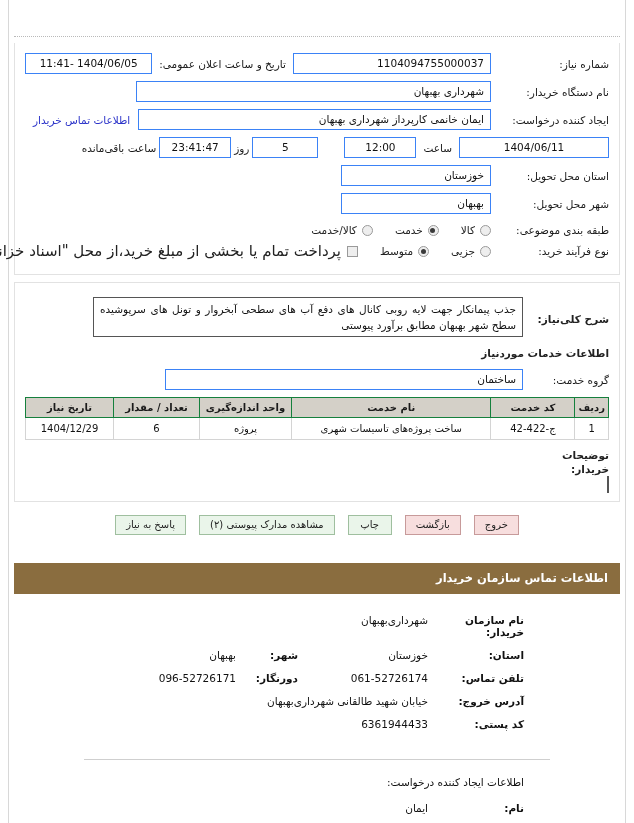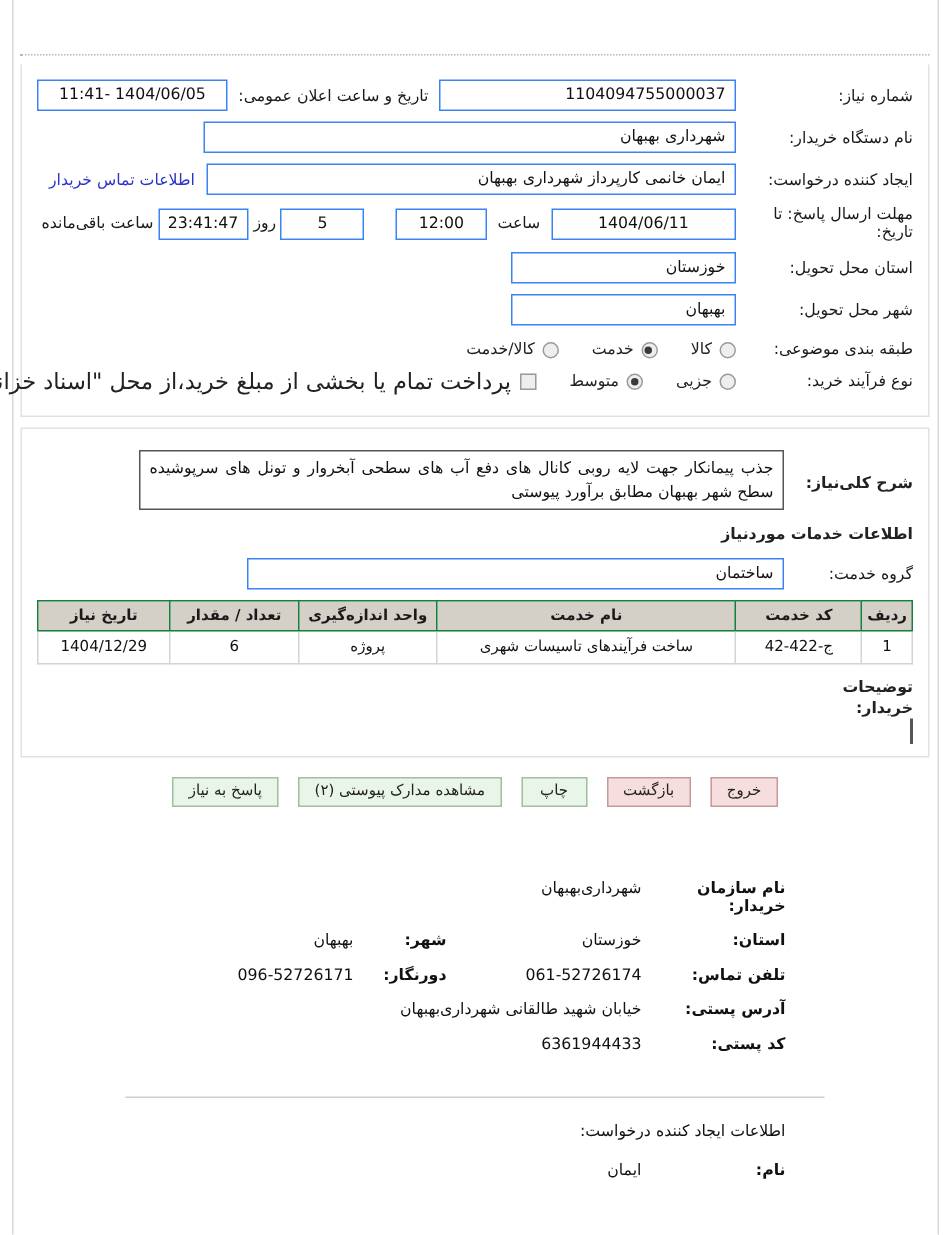--- a/index.html
+++ b/index.html
@@ -311,21 +311,20 @@
       <div class="fld fld-xl">شهرداری بهبهان</div>
     </div>
 
     <div class="frow">
       <div class="lbl lbl-w" style="line-height:12px">ایجاد کننده درخواست:</div>
       <div class="fld fld-xl">ایمان خانمی کارپرداز شهرداری بهبهان</div>
       <a class="link">اطلاعات تماس خریدار</a>
     </div>
 
     <div class="frow">
-      <div class="lbl lbl-w" style="line-height:12px">مهلت ارسال پاسخ: تا تاریخ:</div>
       <div class="fld fld-md" style="text-align:center">1404/06/11</div>
       <div class="inline-lbl">ساعت</div>
       <div class="fld fld-sm" style="text-align:center">12:00</div>
       <div style="width:26px"></div>
       <div class="fld fld-xs" style="text-align:center">5</div>
       <div class="inline-lbl" style="padding:0 3px">روز</div>
       <div class="fld fld-sm" style="text-align:center">23:41:47</div>
       <div class="inline-lbl" style="padding:0 3px">ساعت باقی‌مانده</div>
     </div>
 
@@ -393,21 +392,21 @@
           <th>نام خدمت</th>
           <th style="width:92px">واحد اندازه‌گیری</th>
           <th style="width:86px">تعداد / مقدار</th>
           <th style="width:88px">تاریخ نیاز</th>
         </tr>
       </thead>
       <tbody>
         <tr>
           <td>1</td>
           <td>ج-422-42</td>
-          <td>ساخت فرآیند‌های تاسیسات شهری</td>
+          <td>ساخت پروژه‌های تاسیسات شهری</td>
           <td>پروژه</td>
           <td>6</td>
           <td>1404/12/29</td>
         </tr>
       </tbody>
     </table>
 
     <div class="buyer-note-row">
       <div class="buyer-note-lbl">توضیحات خریدار:</div>
       <div class="buyer-note-box"></div>
@@ -416,20 +415,23 @@
 
   <div class="btn-row">
     <div class="btn red">خروج</div>
     <div class="btn red">بازگشت</div>
     <div class="btn">چاپ</div>
     <div class="btn">مشاهده مدارک پیوستی (۲)</div>
     <div class="btn">پاسخ به نیاز</div>
   </div>
 
   <div style="height:26px"></div>
+  <div class="section-header">
+    <span>اطلاعات تماس سازمان خریدار</span>
+  </div>
 
   <div class="contact-body">
     <div class="kv">
       <div class="kv-k">نام سازمان خریدار:</div>
       <div class="kv-v">شهرداری‌بهبهان</div>
     </div>
 
     <div class="kv">
       <div class="kv-k">استان:</div>
       <div class="kv-v">خوزستان</div>
@@ -438,21 +440,21 @@
     </div>
 
     <div class="kv">
       <div class="kv-k">تلفن تماس:</div>
       <div class="kv-v ltr" style="text-align:right">061-52726174</div>
       <div class="kv-k2">دورنگار:</div>
       <div class="kv-v2 ltr" style="text-align:right">096-52726171</div>
     </div>
 
     <div class="kv">
-      <div class="kv-k">آدرس پستی:</div>
+      <div class="kv-k">آدرس خروج:</div>
       <div class="kv-v" style="width:220px">خیابان شهید طالقانی شهرداری‌بهبهان</div>
     </div>
 
     <div class="kv">
       <div class="kv-k">کد پستی:</div>
       <div class="kv-v ltr" style="text-align:right">6361944433</div>
     </div>
   </div>
 
   <hr class="hr-light">

